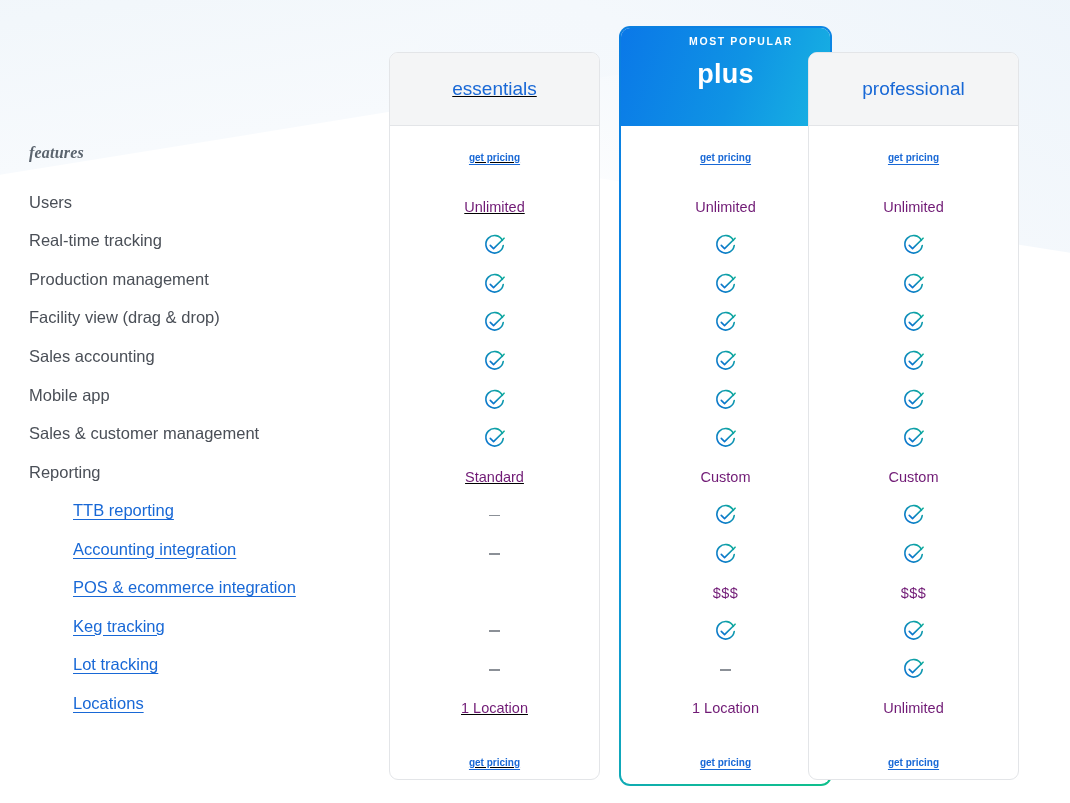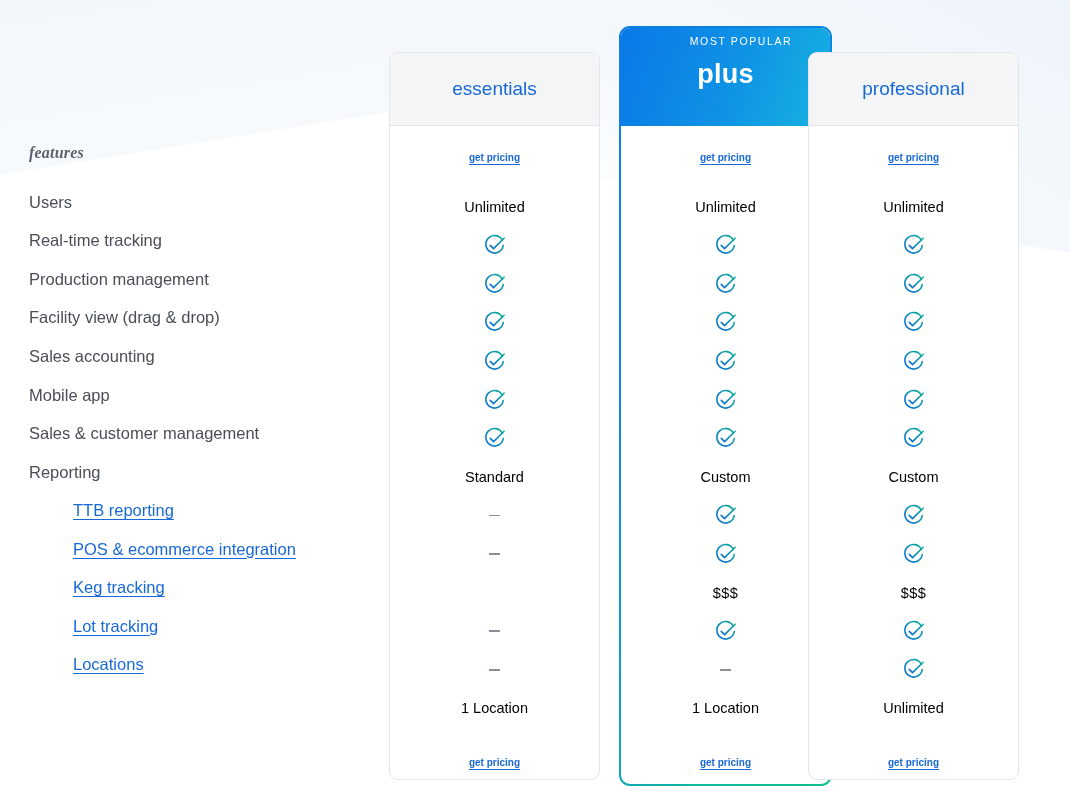--- a/index.html
+++ b/index.html
@@ -103,21 +103,21 @@
   .plan {
     position: absolute;
     top: 52px;
     width: 211px;
     height: 728px;
     background: #ffffff;
     border: 1px solid #e3e5e8;
     border-radius: 9px;
     overflow: hidden;
   }
-  #plan-essentials { left: 389px; }
+  #plan-essentials { left: 389px; text-decoration: underline; }
   #plan-professional { left: 808px; }
 
   .plan-head {
     height: 73px;
     background: #f4f5f6;
     border-bottom: 1px solid #e3e5e8;
     display: flex;
     align-items: center;
     justify-content: center;
   }
@@ -152,21 +152,21 @@
     height: 98px;
     background: linear-gradient(110deg, #0a78e8 0%, #0f93e4 55%, #18b4e2 100%);
     display: flex;
     flex-direction: column;
     align-items: center;
     padding-top: 7px;
   }
   .badge-most-popular {
     color: #ffffff;
     font-size: 10.5px;
-    font-weight: normal;
+    font-weight: bold;
     letter-spacing: 1.6px;
     margin-left: 31px;
   }
   .plus-title {
     color: #ffffff;
     font-size: 27px;
     font-weight: bold;
     margin-top: 12px;
     letter-spacing: .2px;
   }
@@ -174,21 +174,21 @@
   
   .plan-body {
     position: relative;
   }
   .cell {
     height: 38.55px;
     display: flex;
     align-items: center;
     justify-content: center;
     font-size: 14.5px;
-    color: #000000;
+    color: #701a75;
   }
   .cell .dash {
     display: inline-block;
     width: 11px;
     height: 1.6px;
     background: #8b9097;
   }
   .cell .money { letter-spacing: .5px; }
 
   .pricing-link {
@@ -241,20 +241,23 @@
         <li class="feature-row">
           <span class="flabel">Sales &amp; customer management</span>
         </li>
         <li class="feature-row">
           <span class="flabel">Reporting</span>
         </li>
         <li class="feature-row is-link">
           <span class="flabel">TTB reporting</span>
         </li>
         <li class="feature-row is-link">
+          <span class="flabel">Accounting integration</span>
+        </li>
+        <li class="feature-row is-link">
           <span class="flabel">POS &amp; ecommerce integration</span>
         </li>
         <li class="feature-row is-link">
           <span class="flabel">Keg tracking</span>
         </li>
         <li class="feature-row is-link">
           <span class="flabel">Lot tracking</span>
         </li>
         <li class="feature-row is-link">
           <span class="flabel">Locations</span>

